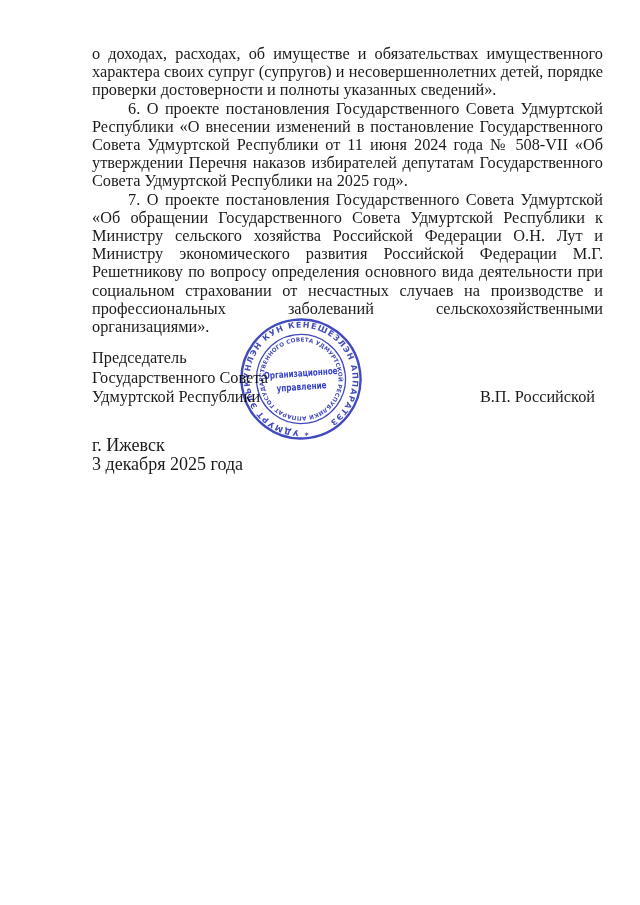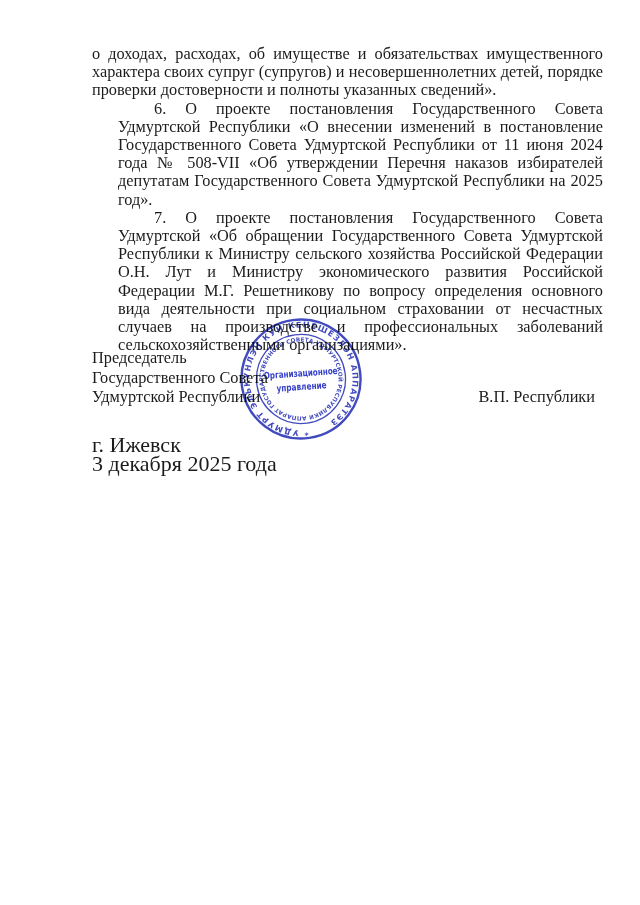--- a/index.html
+++ b/index.html
@@ -15,37 +15,37 @@
   .body-text {
     position: absolute;
     left: 92px;
     top: 45px;
     width: 511px;
     font-size: 16.3px;
     line-height: 18.2px;
     text-align: justify;
   }
   .body-text p { margin: 0; }
-  .body-text p.indent { text-indent: 36px; margin-left: 26px; }
+  .body-text p.indent { text-indent: 36px; }
   .signature {
     position: absolute;
     left: 92px;
     top: 348px;
     width: 503px;
     display: flex;
     justify-content: space-between;
     align-items: flex-end;
     font-size: 16.3px;
     line-height: 19.5px;
   }
   .footer {
     position: absolute;
     left: 92px;
     top: 436px;
-    font-size: 22px;
+    font-size: 18px;
     line-height: 18.8px;
   }
   .stamp {
     position: absolute;
     left: 238px;
     top: 316px;
     width: 126px;
     height: 126px;
     mix-blend-mode: multiply;
     opacity: 0.93;
@@ -73,21 +73,21 @@
     <p class="indent">6. О проекте постановления Государственного Совета Удмуртской Республики «О внесении изменений в постановление Государственного Совета Удмуртской Республики от 11 июня 2024 года № 508-VII «Об утверждении Перечня наказов избирателей депутатам Государственного Совета Удмуртской Республики на 2025 год».</p>
     <p class="indent">7. О проекте постановления Государственного Совета Удмуртской «Об обращении Государственного Совета Удмуртской Республики к Министру сельского хозяйства Российской Федерации О.Н. Лут и Министру экономического развития Российской Федерации М.Г. Решетникову по вопросу определения основного вида деятельности при социальном страховании от несчастных случаев на производстве и профессиональных заболеваний сельскохозяйственными организациями».</p>
   </div>
 
   <div class="signature">
     <div>
       <div>Председатель</div>
       <div>Государственного Совета</div>
       <div>Удмуртской Республики</div>
     </div>
-    <div>В.П. Республики</div>
+    <div>В.П. Российской</div>
   </div>
 
   <div class="footer">
     <div>г. Ижевск</div>
     <div>3 декабря 2025 года</div>
   </div>
 
   <svg class="stamp" viewBox="0 0 126 126" xmlns="http://www.w3.org/2000/svg">
     <defs>
       <path id="outerRing" d="M63,114.5 A51.5,51.5 0 1,1 63,11.5 A51.5,51.5 0 1,1 63,114.5" fill="none"></path>

